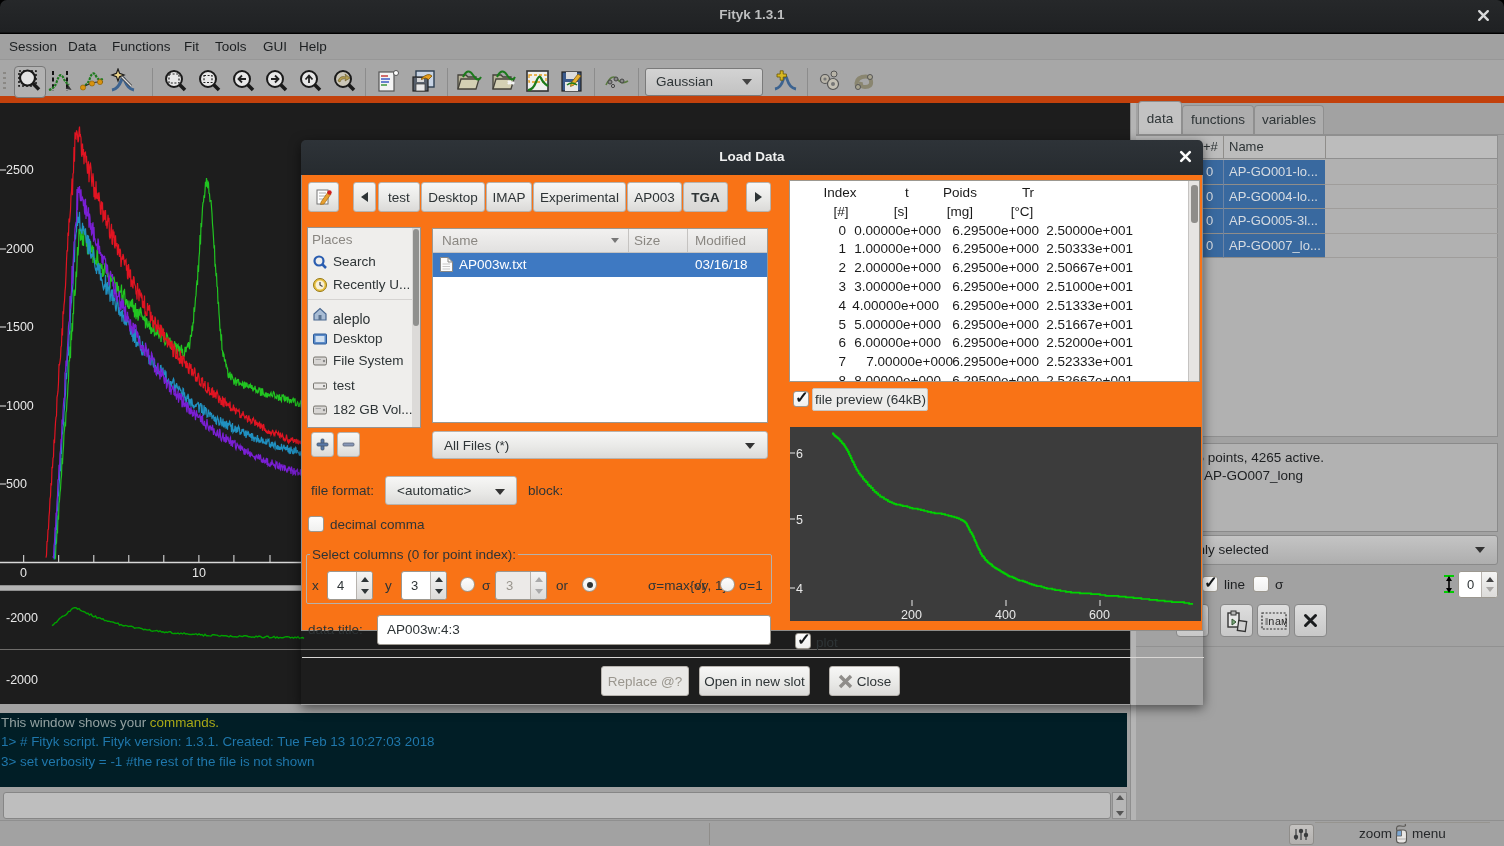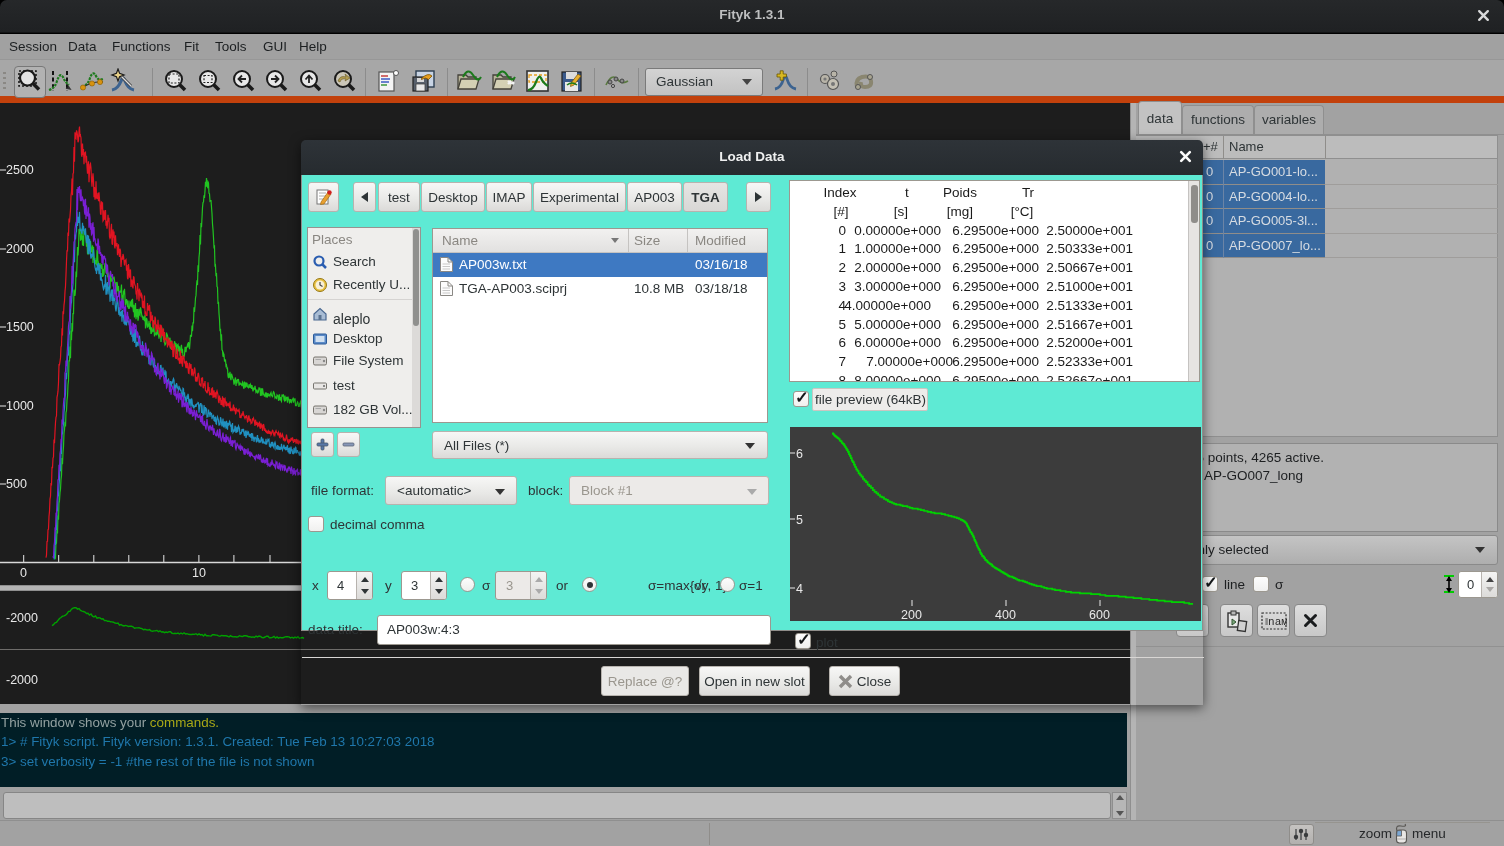--- a/index.html
+++ b/index.html
@@ -347,21 +347,21 @@
     <div class="abs" style="left:0;top:543px;width:368px;height:1px;background:#919191;"></div>
 </div>
 
 <div class="abs" style="left:301px;top:140px;width:902px;height:565px;box-shadow:0 3px 12px rgba(0,0,0,0.55);border-radius:5px 5px 0 0;">
   <div class="abs" style="left:0;top:0;width:902px;height:35px;background:linear-gradient(#2e3338,#262b2f);border-radius:5px 5px 0 0;">
     <div class="abs" style="left:0;top:9px;width:100%;text-align:center;font-weight:bold;font-size:13.5px;color:#eeefef;">Load Data</div>
     <svg class="abs" style="right:11px;top:10px" width="13" height="13">
         <path d="M2.2 2.2 L10.8 10.8 M10.8 2.2 L2.2 10.8" stroke="#fcfcfc" stroke-width="2.6" stroke-linecap="round"></path>
       </svg>
   </div>
-  <div class="abs" style="left:0;top:35px;width:902px;height:456px;background:#5eead4;border:1px solid #8f8d8a;border-top:none;">
+  <div class="abs" style="left:0;top:35px;width:902px;height:456px;background:#f97316;border:1px solid #8f8d8a;border-top:none;">
     <div class="btn" style="left:6px;top:7px;width:31px;height:30px;font-size:13.5px;">
         <svg width="18" height="18" viewBox="0 0 18 18">
           <rect x="2" y="2" width="11" height="14" fill="#fff" stroke="#777"></rect>
           <line x1="4" y1="5" x2="11" y2="5" stroke="#aaa"></line>
           <line x1="4" y1="8" x2="11" y2="8" stroke="#aaa"></line>
           <line x1="4" y1="11" x2="11" y2="11" stroke="#aaa"></line>
           <path d="M6 14 L13 4 L16 6 L9 16 L5.5 16.5z" fill="#e8a030" stroke="#96600a" stroke-width=".6"></path>
           <circle cx="14.5" cy="4.5" r="2.2" fill="#d02020"></circle>
         </svg>
       </div>
@@ -447,40 +447,30 @@
               <path d="M1.5 1.5 H9 L13.5 6 V15.5 H1.5 Z" fill="#fcfcfc" stroke="#8a8884"></path>
               <path d="M9 1.5 V6 H13.5" fill="none" stroke="#8a8884"></path>
               <line x1="3.5" y1="8" x2="11" y2="8" stroke="#c8c8c8"></line>
               <line x1="3.5" y1="10.5" x2="11" y2="10.5" stroke="#c8c8c8"></line>
               <line x1="3.5" y1="13" x2="11" y2="13" stroke="#c8c8c8"></line>
             </svg></span>
           <span class="abs" style="left:26px;top:4px;font-size:13.5px;">AP003w.txt</span>
           <span class="abs" style="left:201px;top:4px;font-size:13.5px;margin-top:34px;">1.3 MB</span>
           <span class="abs" style="left:262px;top:4px;font-size:13.5px;">03/16/18</span>
         </div>
-        <div class="abs" style="left:0;top:48px;width:100%;height:24px;color:#2e3436;">
-          <span class="abs" style="left:6px;top:3px;"><svg width="15" height="17">
-              <path d="M1.5 1.5 H9 L13.5 6 V15.5 H1.5 Z" fill="#fcfcfc" stroke="#8a8884"></path>
-              <path d="M9 1.5 V6 H13.5" fill="none" stroke="#8a8884"></path>
-              <line x1="3.5" y1="8" x2="11" y2="8" stroke="#c8c8c8"></line>
-              <line x1="3.5" y1="10.5" x2="11" y2="10.5" stroke="#c8c8c8"></line>
-              <line x1="3.5" y1="13" x2="11" y2="13" stroke="#c8c8c8"></line>
-            </svg></span>
-          <span class="abs" style="left:26px;top:4px;font-size:13.5px;">TGA-AP003.sciprj</span>
-          <span class="abs" style="left:201px;top:4px;font-size:13.5px;">10.8 MB</span>
-          <span class="abs" style="left:262px;top:4px;font-size:13.5px;">03/18/18</span>
-        </div>
       </div>
       <div class="btn" style="left:130px;top:256px;width:336px;height:28px;justify-content:flex-start;padding-left:11px;font-size:13.5px;">All Files (*)<span class="abs" style="right:12px;top:11px;width:0;height:0;border-left:5px solid transparent;border-right:5px solid transparent;border-top:6px solid #333;"></span></div>
       <span class="abs" style="left:9px;top:308px;font-size:13.5px;">file format:</span>
       <div class="btn" style="left:83px;top:301px;width:132px;height:29px;justify-content:flex-start;padding-left:11px;font-size:13.5px;">&lt;automatic&gt;<span class="abs" style="right:11px;top:12px;width:0;height:0;border-left:5px solid transparent;border-right:5px solid transparent;border-top:6px solid #333;"></span></div>
       <span class="abs" style="left:226px;top:308px;font-size:13.5px;">block:</span>
-      <div class="abs" style="left:267px;top:301px;width:200px;height:29px;background:#eceae8;border:1px solid #bab6b0;border-radius:3px;color:#9a968e;font-size:13.5px;line-height:27px;padding-left:11px;">Block #1<span class="abs" style="right:11px;top:12px;width:0;height:0;border-left:5px solid transparent;border-right:5px solid transparent;border-top:6px solid #aaa;"></span></div>
       <div class="ck" style="left:6px;top:341px;"></div>
       <span class="abs" style="left:28px;top:342px;font-size:13.5px;">decimal comma</span>
+      <fieldset class="abs" style="left:4px;top:372px;width:466px;height:57px;border:1px solid #b5b1ab;border-radius:2px;">
+        <legend style="margin-left:3px;padding:0 2px;font-size:13.5px;color:#2e3436;">Select columns (0 for point index):</legend>
+      </fieldset>
       <span class="abs" style="left:10px;top:403px;font-size:13.5px;">x</span>
       <div class="spin" style="left:25px;top:396px;width:46px;height:29px;">
         <span class="abs" style="left:9px;top:6px;">4</span>
         <div class="spinbtns">
           <span class="arr-up"></span>
           <span class="arr-dn"></span>
         </div>
       </div>
       <span class="abs" style="left:83px;top:403px;font-size:13.5px;">y</span>
       <div class="spin" style="left:99px;top:396px;width:46px;height:29px;">
@@ -536,21 +526,21 @@
         <span style="position:absolute;right:66px;top:67.3px;transform:translateY(-50%);white-space:nowrap">2.50333e+001</span>
         <span style="position:absolute;right:353px;top:86.1px;transform:translateY(-50%);white-space:nowrap">2</span>
         <span style="position:absolute;right:258px;top:86.1px;transform:translateY(-50%);white-space:nowrap">2.00000e+000</span>
         <span style="position:absolute;right:160px;top:86.1px;transform:translateY(-50%);white-space:nowrap">6.29500e+000</span>
         <span style="position:absolute;right:66px;top:86.1px;transform:translateY(-50%);white-space:nowrap">2.50667e+001</span>
         <span style="position:absolute;right:353px;top:104.9px;transform:translateY(-50%);white-space:nowrap">3</span>
         <span style="position:absolute;right:258px;top:104.9px;transform:translateY(-50%);white-space:nowrap">3.00000e+000</span>
         <span style="position:absolute;right:160px;top:104.9px;transform:translateY(-50%);white-space:nowrap">6.29500e+000</span>
         <span style="position:absolute;right:66px;top:104.9px;transform:translateY(-50%);white-space:nowrap">2.51000e+001</span>
         <span style="position:absolute;right:353px;top:123.7px;transform:translateY(-50%);white-space:nowrap">4</span>
-        <span style="position:absolute;right:268px;top:123.7px;transform:translateY(-50%);white-space:nowrap">4.00000e+000</span>
+        <span style="position:absolute;right:260px;top:123.7px;transform:translateY(-50%);white-space:nowrap">4.00000e+000</span>
         <span style="position:absolute;right:160px;top:123.7px;transform:translateY(-50%);white-space:nowrap">6.29500e+000</span>
         <span style="position:absolute;right:66px;top:123.7px;transform:translateY(-50%);white-space:nowrap">2.51333e+001</span>
         <span style="position:absolute;right:353px;top:142.5px;transform:translateY(-50%);white-space:nowrap">5</span>
         <span style="position:absolute;right:258px;top:142.5px;transform:translateY(-50%);white-space:nowrap">5.00000e+000</span>
         <span style="position:absolute;right:160px;top:142.5px;transform:translateY(-50%);white-space:nowrap">6.29500e+000</span>
         <span style="position:absolute;right:66px;top:142.5px;transform:translateY(-50%);white-space:nowrap">2.51667e+001</span>
         <span style="position:absolute;right:353px;top:161.3px;transform:translateY(-50%);white-space:nowrap">6</span>
         <span style="position:absolute;right:258px;top:161.3px;transform:translateY(-50%);white-space:nowrap">6.00000e+000</span>
         <span style="position:absolute;right:160px;top:161.3px;transform:translateY(-50%);white-space:nowrap">6.29500e+000</span>
         <span style="position:absolute;right:66px;top:161.3px;transform:translateY(-50%);white-space:nowrap">2.52000e+001</span>

